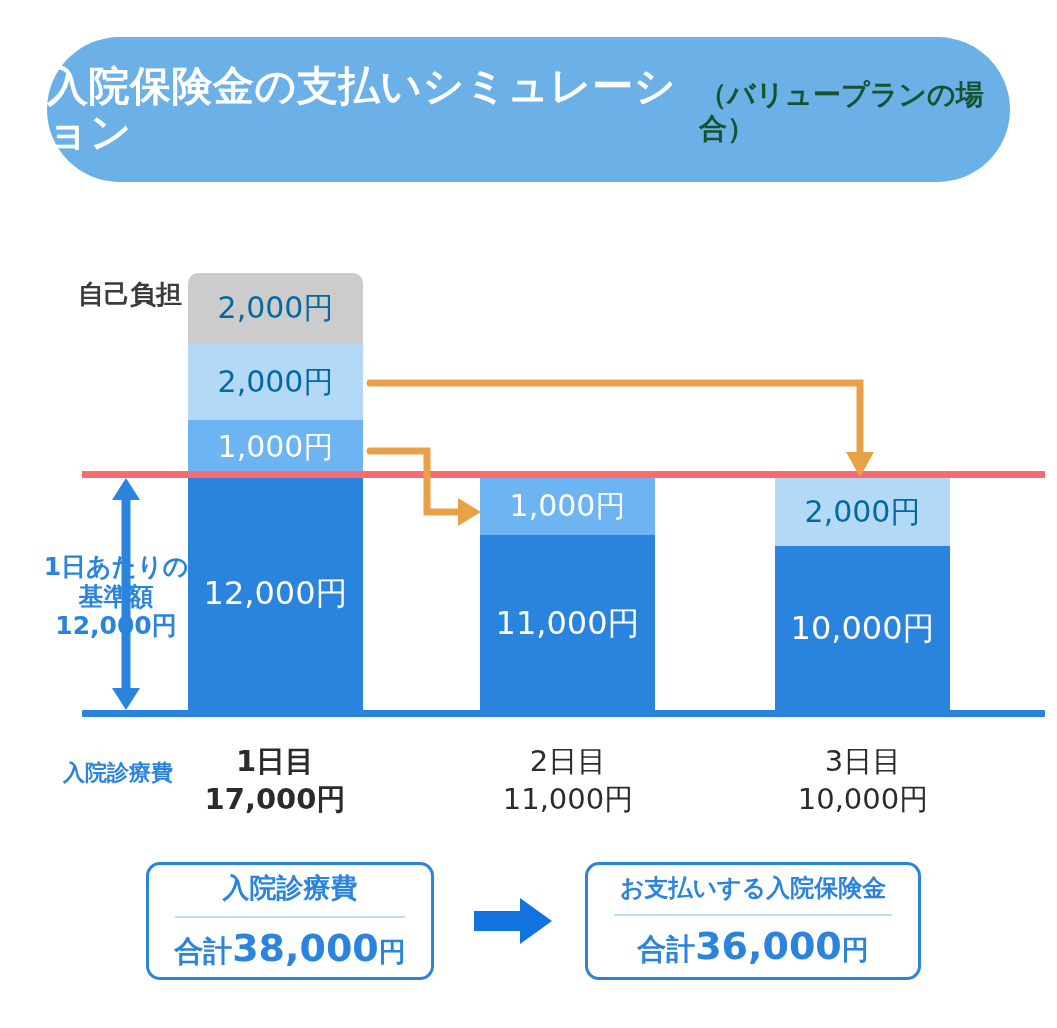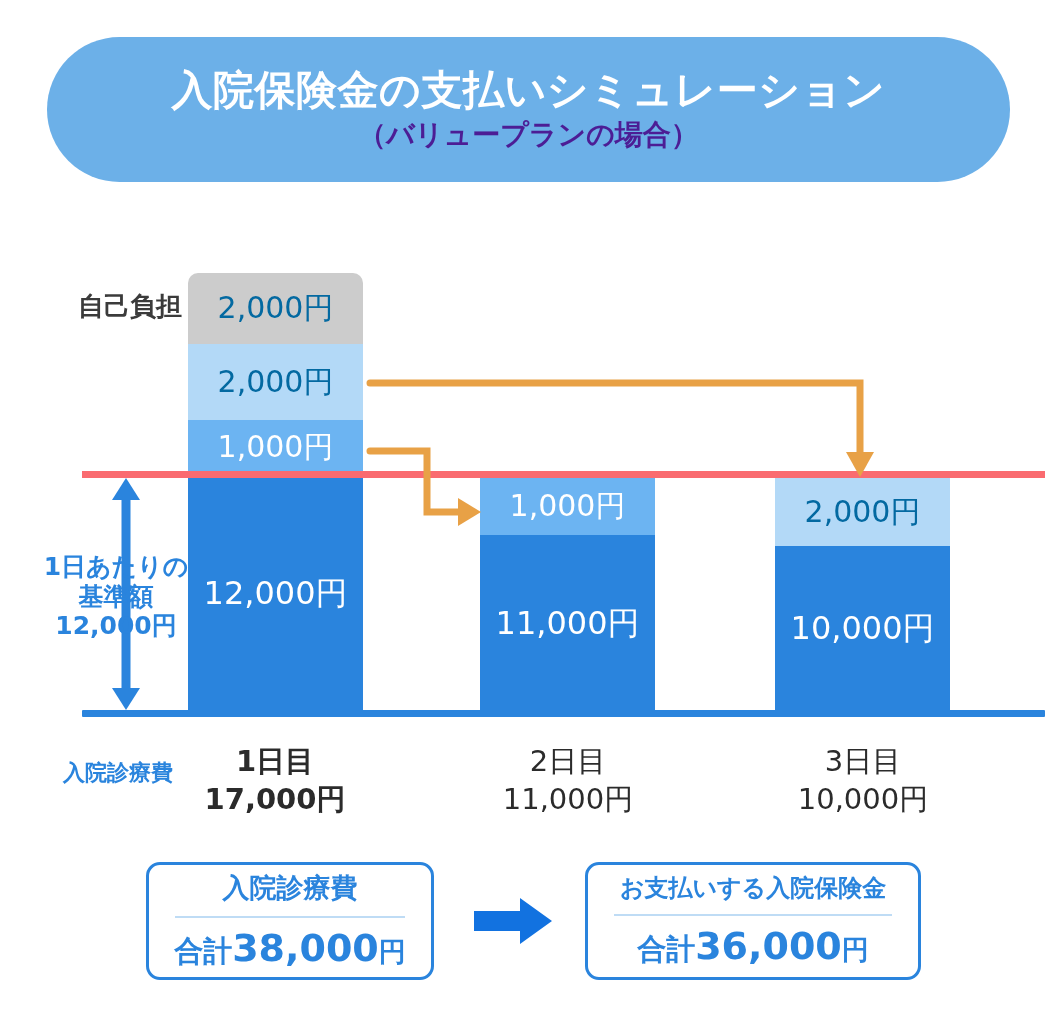--- a/index.html
+++ b/index.html
@@ -18,34 +18,34 @@
   
   #title-banner {
     position: absolute;
     left: 47px;
     top: 37px;
     width: 963px;
     height: 145px;
     background: #6cb0e8;
     border-radius: 73px;
     display: flex;
-    flex-direction: column;
+    flex-direction: row;
     align-items: center;
     justify-content: center;
     box-sizing: border-box;
   }
   #title-main {
     color: #ffffff;
     font-size: 41px;
     font-weight: bold;
     letter-spacing: 0.5px;
     line-height: 1.12;
   }
   #title-sub {
-    color: #4c1d95;
+    color: #14532d;
     font-size: 28px;
     font-weight: bold;
     line-height: 1.2;
     margin-top: 4px;
   }
 
   
   #chart {
     position: absolute;
     left: 0;
@@ -94,21 +94,21 @@
     width: 963px;
     height: 7px;
     background: #2a84dd;
     border-radius: 1px;
   }
 
   
   #self-pay-label {
     position: absolute;
     left: 78px;
-    top: 289px;
+    top: 277px;
     width: 104px;
     text-align: center;
     font-size: 26px;
     font-weight: bold;
     color: #3b3b3b;
     white-space: nowrap;
   }
   #standard-amount {
     position: absolute;
     left: 42px;

